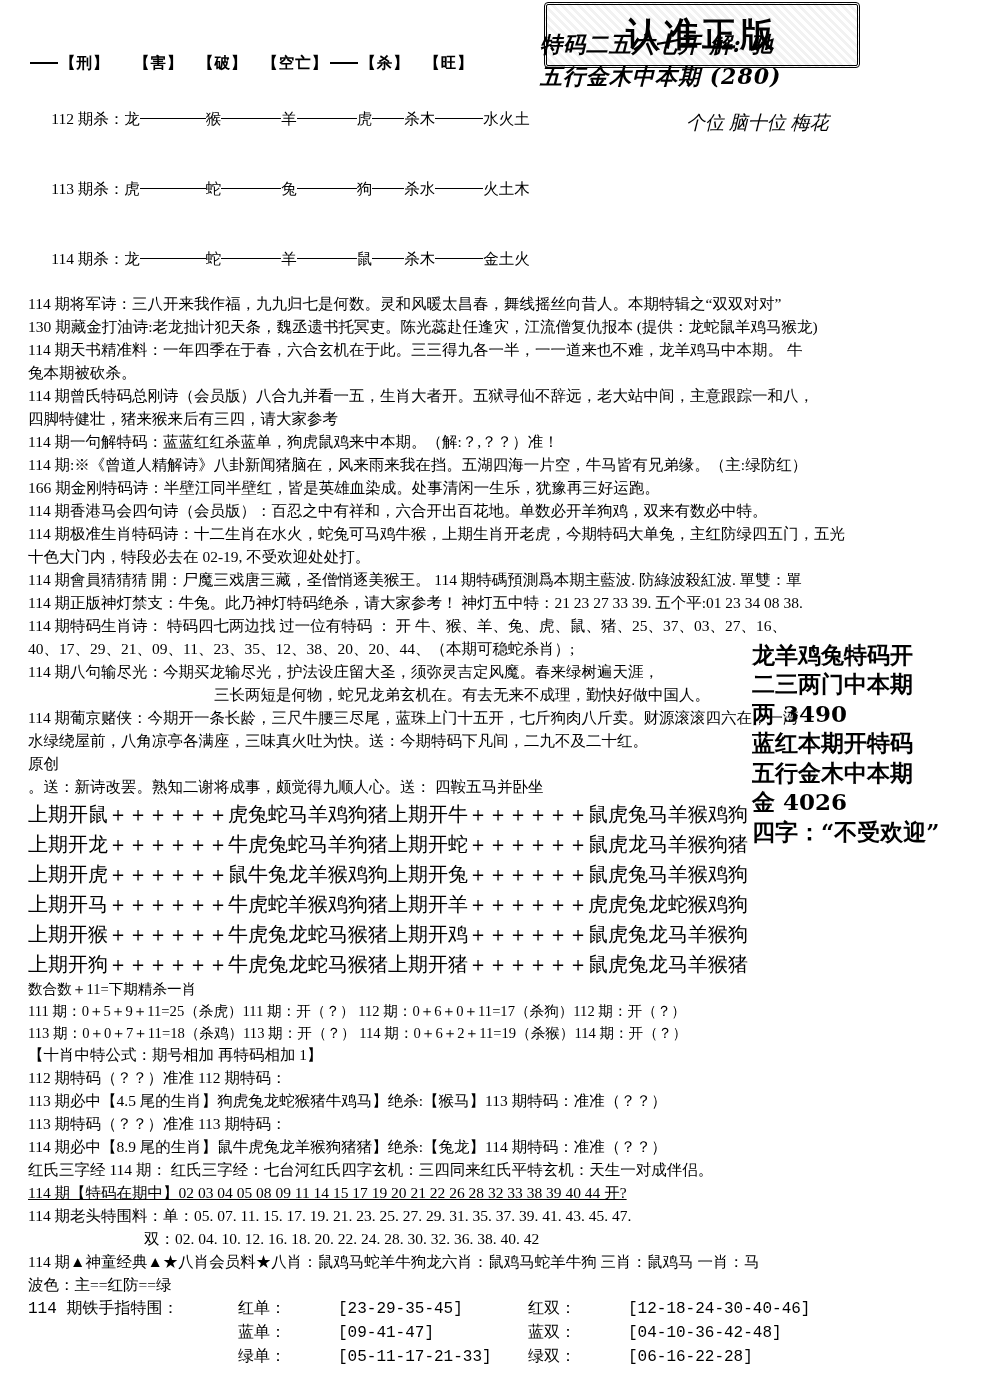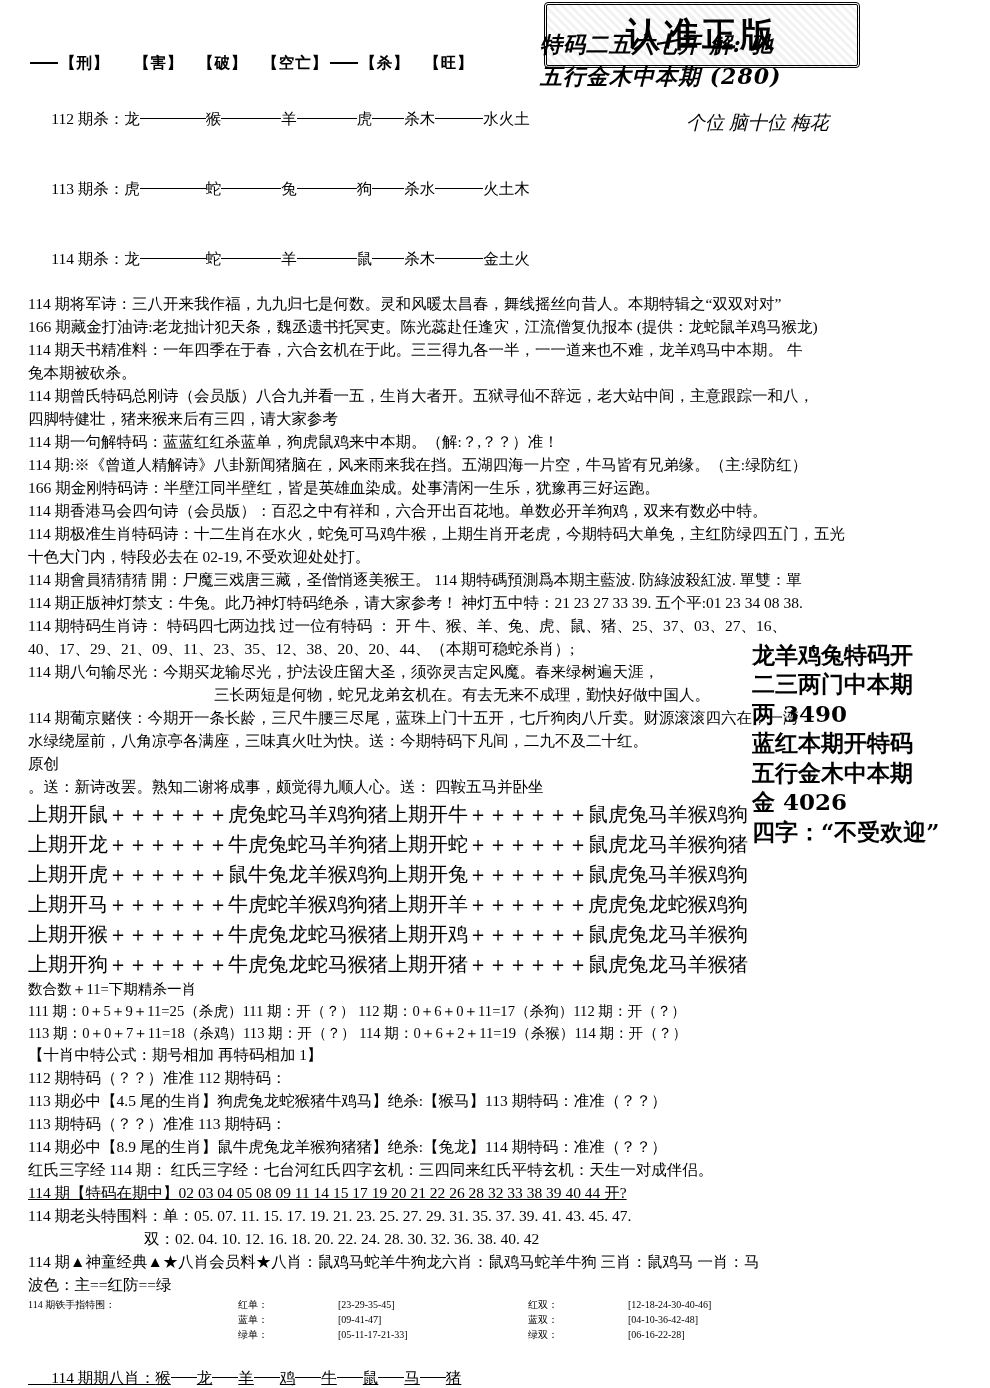--- a/index.html
+++ b/index.html
@@ -41,21 +41,21 @@
     font-size:19px;font-family:"Liberation Serif",serif;font-style:italic;
   }
   .bigbox{
     position:absolute;left:752px;top:640px;width:236px;
     font-family:"DejaVu Serif", serif;
     font-size:23px;font-weight:bold;line-height:1.28;
   }
   .patterns{font-size:20px;line-height:1.5;}
   .patterns .col{display:inline-block;width:360px;}
   .tbl{width:100%;border-collapse:collapse;}
-  .tbl td{padding:0;vertical-align:top;font-size:10px;line-height:1.5;}
+  .tbl td{padding:0;vertical-align:top;font-size:16px;line-height:1.5;font-family:Liberation Mono, monospace;}
   .small{font-size:14.6px;}
   .ind3{padding-left:116px;}
 </style>
 </head>
 <body>
 
 <div class="page">
 
   <div class="logo">认准正版</div>
 
@@ -79,21 +79,21 @@
       <span>112 期杀：</span><span>龙</span><span class="ln" style="width:66px"></span><span>猴</span><span class="ln" style="width:60px"></span><span>羊</span><span class="ln" style="width:60px"></span><span>虎</span><span class="ln" style="width:32px"></span><span>杀木</span><span class="ln" style="width:48px"></span><span>水火土</span>
     </div>
     <div class="killrow">
       <span>113 期杀：</span><span>虎</span><span class="ln" style="width:66px"></span><span>蛇</span><span class="ln" style="width:60px"></span><span>兔</span><span class="ln" style="width:60px"></span><span>狗</span><span class="ln" style="width:32px"></span><span>杀水</span><span class="ln" style="width:48px"></span><span>火土木</span>
     </div>
     <div class="killrow">
       <span>114 期杀：</span><span>龙</span><span class="ln" style="width:66px"></span><span>蛇</span><span class="ln" style="width:60px"></span><span>羊</span><span class="ln" style="width:60px"></span><span>鼠</span><span class="ln" style="width:32px"></span><span>杀木</span><span class="ln" style="width:48px"></span><span>金土火</span>
     </div>
 
     <p>114 期将军诗：三八开来我作福，九九归七是何数。灵和风暖太昌春，舞线摇丝向昔人。本期特辑之“双双对对”</p>
-    <p>166 期藏金打油诗:老龙拙计犯天条，魏丞遗书托冥吏。陈光蕊赴任逢灾，江流僧复仇报本 (提供：龙蛇鼠羊鸡马猴龙)</p>
+    <p>130 期藏金打油诗:老龙拙计犯天条，魏丞遗书托冥吏。陈光蕊赴任逢灾，江流僧复仇报本 (提供：龙蛇鼠羊鸡马猴龙)</p>
     <p>114 期天书精准料：一年四季在于春，六合玄机在于此。三三得九各一半，一一道来也不难，龙羊鸡马中本期。 牛</p>
     <p>兔本期被砍杀。</p>
     <p>114 期曾氏特码总刚诗（会员版）八合九并看一五，生肖大者开。五狱寻仙不辞远，老大站中间，主意跟踪一和八，</p>
     <p>四脚特健壮，猪来猴来后有三四，请大家参考</p>
     <p>114 期一句解特码：蓝蓝红红杀蓝单，狗虎鼠鸡来中本期。（解:？,？？）准！</p>
     <p>114 期:※《曾道人精解诗》八卦新闻猪脑在，风来雨来我在挡。五湖四海一片空，牛马皆有兄弟缘。（主:绿防红）</p>
     <p>166 期金刚特码诗：半壁江同半壁红，皆是英雄血染成。处事清闲一生乐，犹豫再三好运跑。</p>
     <p>114 期香港马会四句诗（会员版）：百忍之中有祥和，六合开出百花地。单数必开羊狗鸡，双来有数必中特。</p>
     <p>114 期极准生肖特码诗：十二生肖在水火，蛇兔可马鸡牛猴，上期生肖开老虎，今期特码大单兔，主红防绿四五门，五光</p>
     <p>十色大门内，特段必去在 02-19, 不受欢迎处处打。</p>

